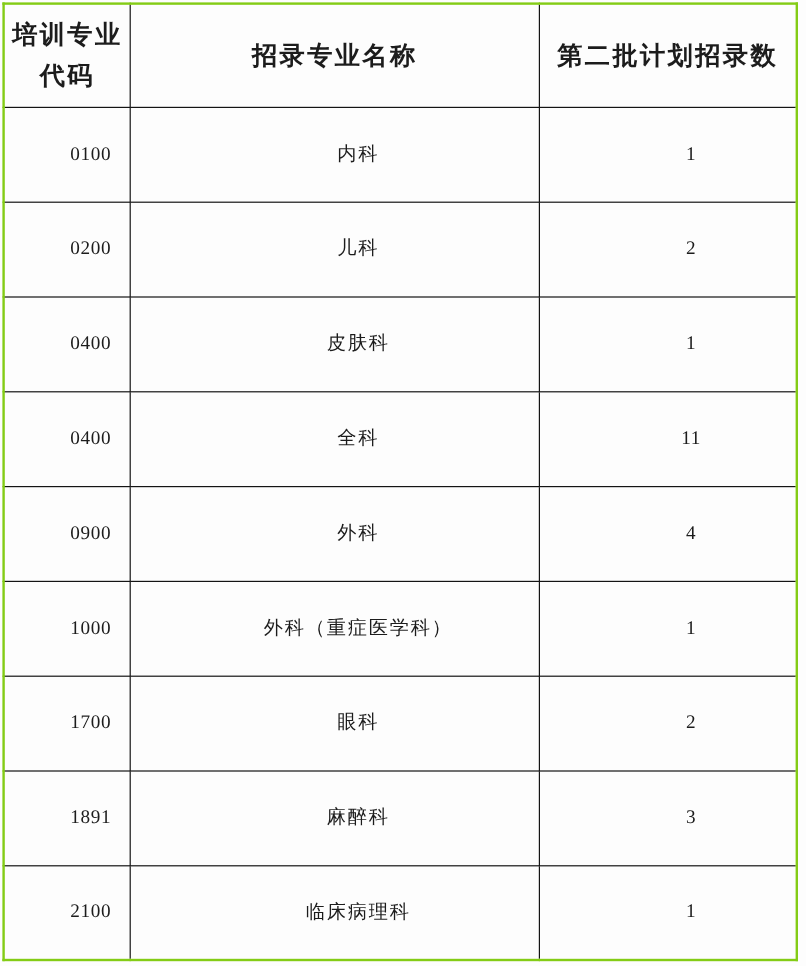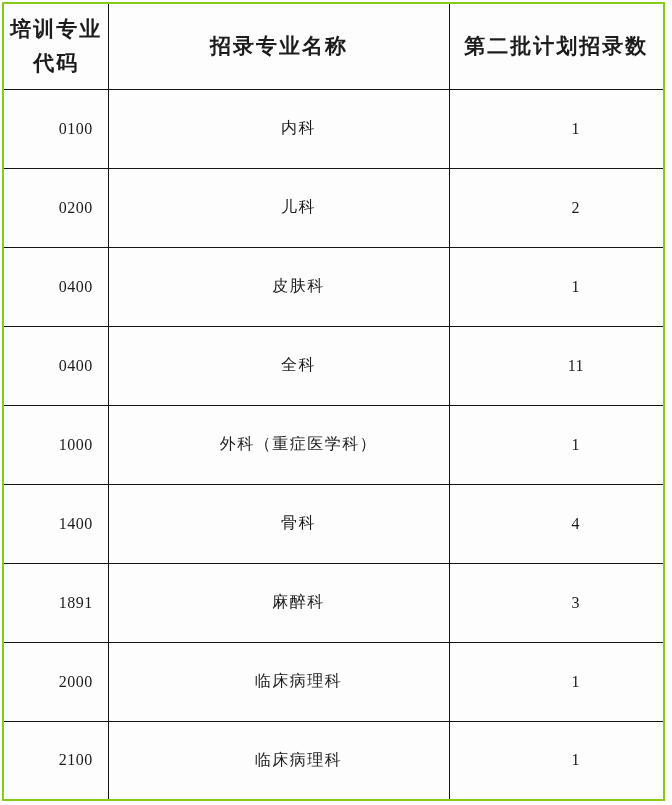--- a/index.html
+++ b/index.html
@@ -88,46 +88,46 @@
     <td class="cell-count">1</td>
   </tr>
 
 
   <tr>
     <td class="cell-code">0400</td>
     <td class="cell-name">全科</td>
     <td class="cell-count">11</td>
   </tr>
 
+  <tr>
+    <td class="cell-code">0900</td>
+    <td class="cell-name">外科</td>
+    <td class="cell-count">4</td>
+  </tr>
 
   <tr>
     <td class="cell-code">1000</td>
     <td class="cell-name">外科（重症医学科）</td>
     <td class="cell-count">1</td>
   </tr>
 
-  <tr>
-    <td class="cell-code">1400</td>
-    <td class="cell-name">骨科</td>
-    <td class="cell-count">4</td>
-  </tr>
 
 
+  <tr>
+    <td class="cell-code">1700</td>
+    <td class="cell-name">眼科</td>
+    <td class="cell-count">2</td>
+  </tr>
 
   <tr>
     <td class="cell-code">1891</td>
     <td class="cell-name">麻醉科</td>
     <td class="cell-count">3</td>
   </tr>
 
-  <tr>
-    <td class="cell-code">2000</td>
-    <td class="cell-name">临床病理科</td>
-    <td class="cell-count">1</td>
-  </tr>
 
   <tr>
     <td class="cell-code">2100</td>
     <td class="cell-name">临床病理科</td>
     <td class="cell-count">1</td>
   </tr>
 
 
 </tbody>
   </table>

